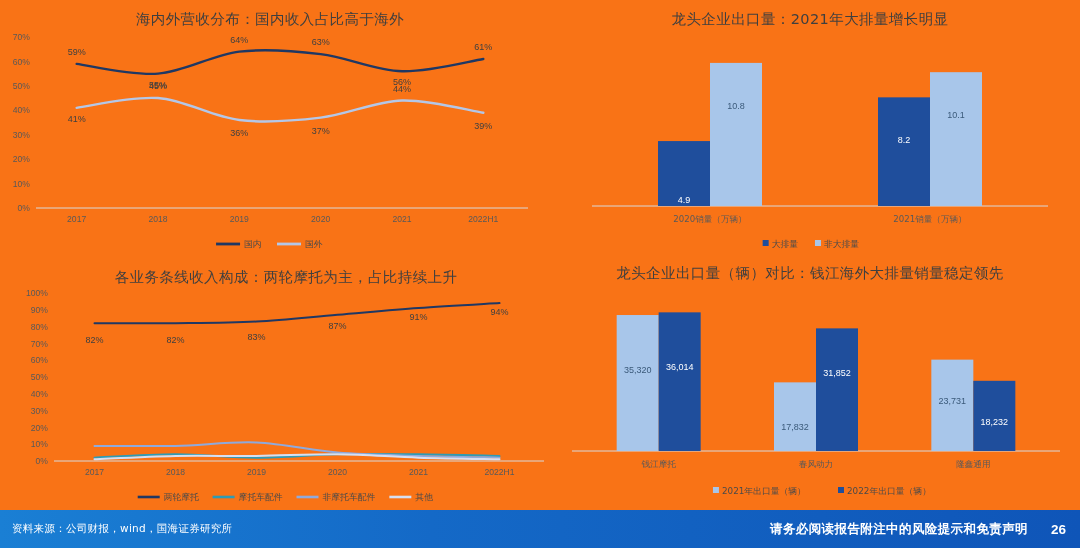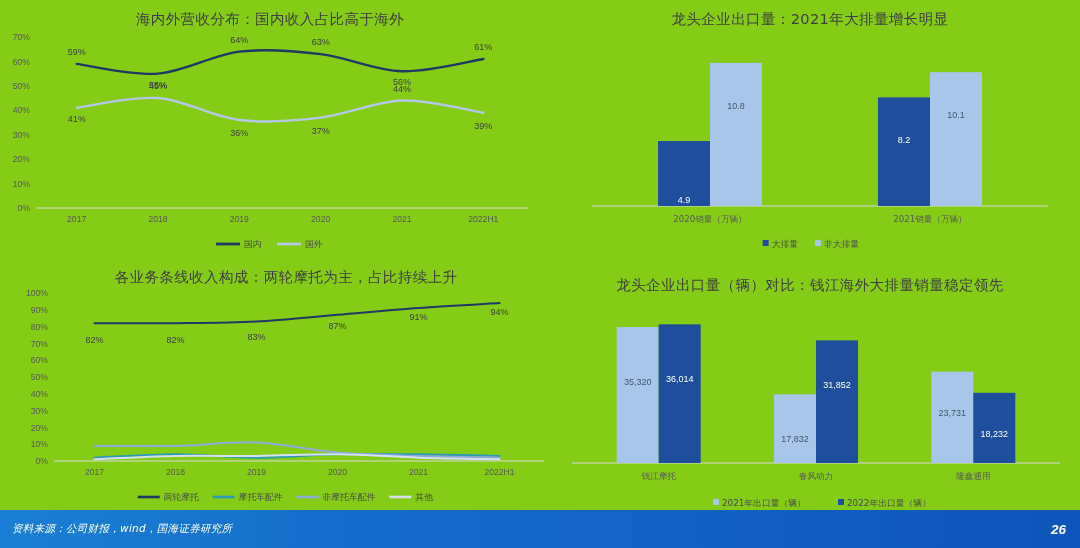--- a/index.html
+++ b/index.html
@@ -3,26 +3,26 @@
 <meta charset="utf-8">
 <style>
   html,body{margin:0;padding:0;}
   body{
     width:1080px;height:548px;
     background:#ffffff;
     font-family:"Liberation Sans","DejaVu Sans",sans-serif;
     overflow:hidden;
     position:relative;
   }
-  .slide{position:absolute;inset:0;background:#84cc16;}
+  .slide{position:absolute;inset:0;background:#f97316;}
   .quadrant{position:absolute;}
   .q-tl{left:0;top:0;width:540px;height:262px;}
   .q-tr{left:540px;top:0;width:540px;height:262px;}
   .q-bl{left:0;top:262px;width:540px;height:248px;margin-left:16px;}
-  .q-br{left:540px;top:270px;width:540px;height:248px;}
+  .q-br{left:540px;top:258px;width:540px;height:248px;}
 
   .chart-title{
     text-align:center;
     font-size:14.5px;
     color:#3f3f3f;
     font-weight:400;
     letter-spacing:.4px;
     padding-top:10px;
     font-family:"DejaVu Sans","Liberation Sans",sans-serif;
   }
@@ -35,21 +35,20 @@
   .barlabel{font-size:9px;fill:#ffffff;font-family:"Liberation Sans",sans-serif;}
   .barlabel-dark{font-size:9px;fill:#3b5a7a;font-family:"Liberation Sans",sans-serif;}
   .legend-txt{font-size:8.8px;fill:#4a4a4a;font-family:"DejaVu Sans","Liberation Sans",sans-serif;}
   .gridline{stroke:#d9d9d9;stroke-width:1;}
 
   
   .footer{
     position:absolute;left:0;bottom:0;width:1080px;height:38px;
     background:linear-gradient(90deg,#1a7fd4 0%,#1469c7 40%,#0f55b8 100%);
     color:#ffffff;
-    font-style:italic;
   }
   .footer-left{
     position:absolute;left:12px;top:50%;transform:translateY(-50%);
     font-size:10.5px;letter-spacing:.3px;
     font-family:"DejaVu Sans","Liberation Sans",sans-serif;
     white-space:nowrap;
   }
   .footer-right{
     position:absolute;right:52px;top:50%;transform:translateY(-50%);
     font-size:12.5px;font-weight:bold;letter-spacing:.4px;
@@ -191,16 +190,17 @@
         <text x="433.33333333333337" y="184" text-anchor="middle" class="axis-label-cn">隆鑫通用</text>
         <rect x="172.944" y="204" width="6" height="6" fill="#a8c6ea"></rect>
         <text x="181.944" y="211" text-anchor="start" class="legend-txt">2021年出口量（辆）</text>
         <rect x="298" y="204" width="6" height="6" fill="#1f4e9c"></rect>
         <text x="307" y="211" text-anchor="start" class="legend-txt">2022年出口量（辆）</text>
       </svg>
   </div>
 
   <div class="footer">
     <div class="footer-left">资料来源：公司财报，wind，国海证券研究所</div>
+    <div class="footer-right">请务必阅读报告附注中的风险提示和免责声明</div>
     <div class="footer-page">26</div>
   </div>
 
 </div>
 
 </body></html>

